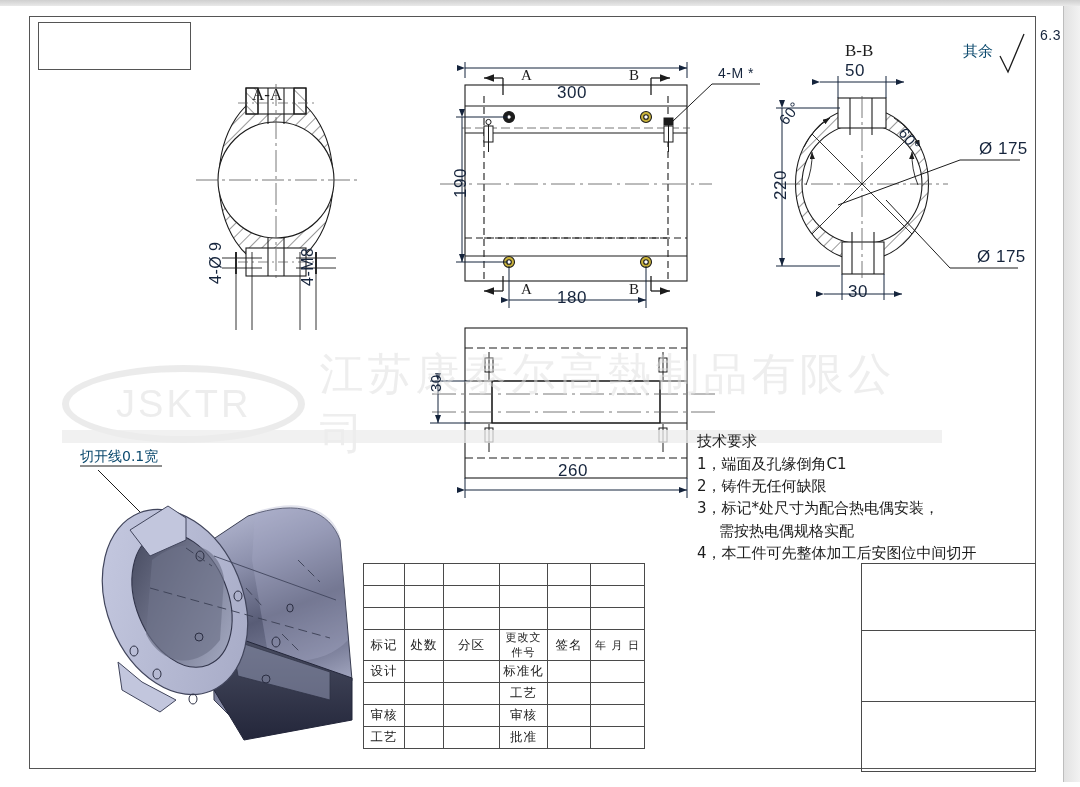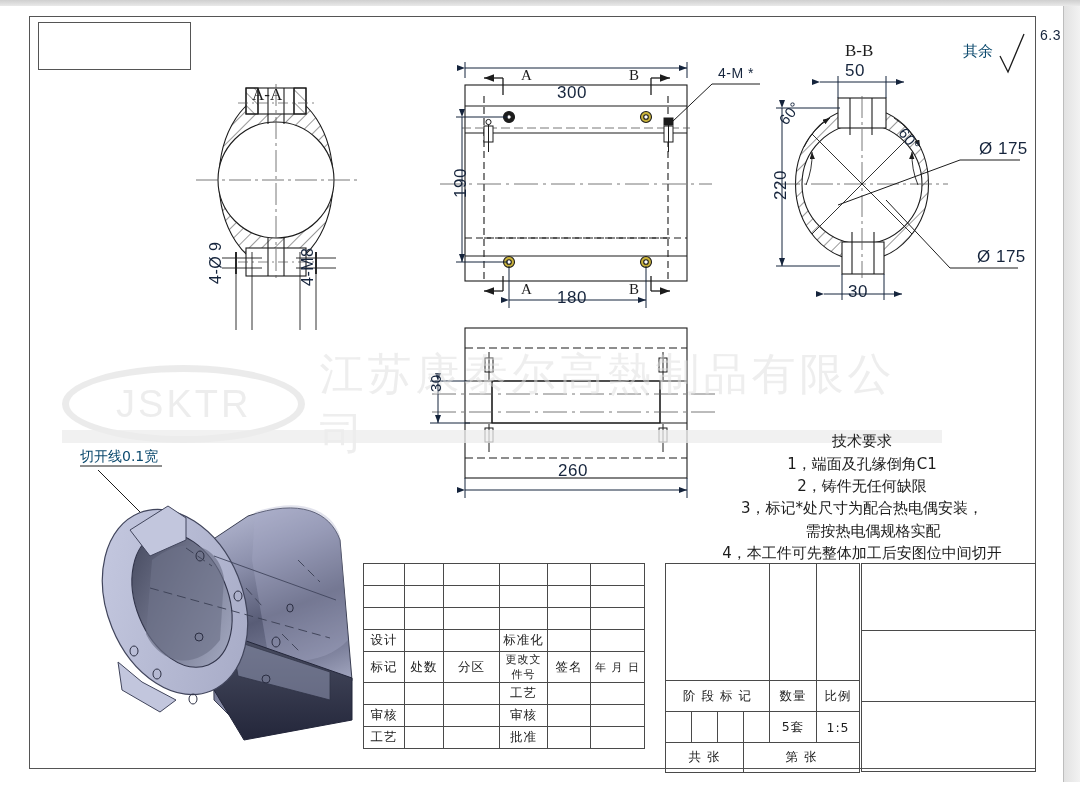--- a/index.html
+++ b/index.html
@@ -34,21 +34,21 @@
   .wm{position:absolute;left:62px;top:368px;width:880px;height:72px;
       display:flex;align-items:center;gap:14px;opacity:.5;}
   .wm-ell{width:230px;height:64px;border:7px solid #d8d8d8;border-radius:50%;
       display:flex;align-items:center;justify-content:center;}
   .wm-ell span{font-family:"Liberation Sans","DejaVu Sans",sans-serif;
       font-size:38px;letter-spacing:3px;color:#dcdcdc;font-weight:400;}
   .wm-cn{font-family:"DejaVu Sans",sans-serif;font-size:44px;color:#dedede;letter-spacing:4px;}
   .wm-bar{position:absolute;left:62px;top:430px;width:880px;height:13px;background:#ececec;opacity:.75;}
 
   
-  .tech{position:absolute;left:697px;top:432px;width:330px;text-align:center;}
+  .tech{position:absolute;left:697px;top:432px;width:330px;}
   .tech h4{margin:0 0 4px 0;font-family:"DejaVu Sans",sans-serif;
      font-size:15px;font-weight:400;color:#1c1c1c;}
   .tech p{margin:0 0 3px 0;font-family:"DejaVu Sans",sans-serif;
      font-size:15px;color:#1c1c1c;line-height:1.28;white-space:nowrap;}
   .tech p.ind{padding-left:22px;}
 
   
   .tb{position:absolute;left:363px;top:563px;width:673px;height:206px;}
   .tb table{border-collapse:collapse;font-family:"DejaVu Sans",sans-serif;
      font-size:12.5px;color:#1c1c1c;table-layout:fixed;}
@@ -419,36 +419,36 @@
     </tr>
     <tr>
       <td></td>
             <td></td>
       <td></td>
             <td></td>
       <td></td>
             <td></td>
     </tr>
     <tr>
-      <td>设计</td>
-      <td></td>
-      <td></td>
-      <td>标准化</td>
-      <td></td>
-      <td></td>
-    </tr>
-    <tr>
       <td>标记</td>
       <td>处数</td>
       <td>分区</td>
       <td style="font-size:11px">更改文件号</td>
       <td>签名</td>
       <td style="font-size:11px">年 月 日</td>
     </tr>
     <tr>
+      <td>设计</td>
+      <td></td>
+      <td></td>
+      <td>标准化</td>
+      <td></td>
+      <td></td>
+    </tr>
+    <tr>
       <td></td>
       <td></td>
       <td></td>
       <td>工艺</td>
       <td></td>
       <td></td>
     </tr>
     <tr>
       <td>审核</td>
       <td></td>
@@ -461,46 +461,20 @@
       <td>工艺</td>
       <td></td>
       <td></td>
       <td>批准</td>
       <td></td>
       <td></td>
     </tr>
   </tbody>
       </table>
 
-  <table class="tright">
-    <tbody>
-          <tr>
-      <td class="blank" style="width:100px;height:116px" colspan="4"></td>
-      <td style="width:46px;height:116px"></td>
-      <td style="width:42px;height:116px"></td>
-    </tr>
-    <tr>
-      <td colspan="4" style="height:30px">阶 段 标 记</td>
-      <td style="height:30px">数量</td>
-      <td style="height:30px">比例</td>
-    </tr>
-    <tr>
-      <td style="width:25px;height:30px"></td>
-      <td style="width:25px;height:30px"></td>
-      <td style="width:25px;height:30px"></td>
-      <td style="width:25px;height:30px"></td>
-      <td>5套</td>
-      <td>1:5</td>
-    </tr>
-    <tr>
-      <td colspan="3" style="height:29px">共  张</td>
-      <td colspan="3" style="height:29px">第  张</td>
-    </tr>
-  </tbody>
-      </table>
 
   <table class="tfar">
     <tbody>
           <tr>
       <td style="width:175px;height:66px"></td>
     </tr>
     <tr>
       <td style="height:70px"></td>
     </tr>
     <tr>

